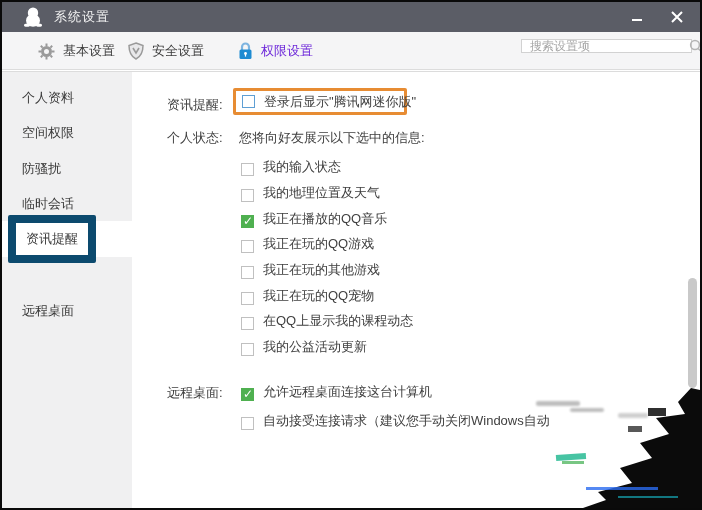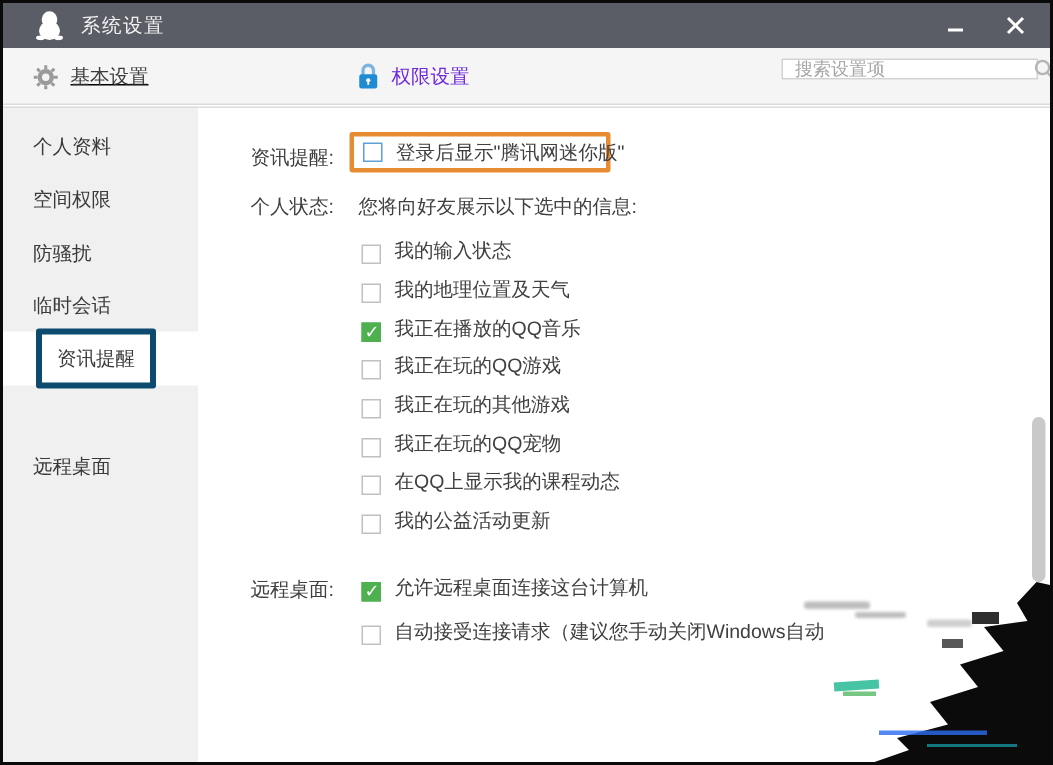--- a/index.html
+++ b/index.html
@@ -11,32 +11,32 @@
   .app-icon{margin-left:22px;width:18px;height:20px;flex:0 0 auto;}
   .title{margin-left:12px;color:#f2f2f2;font-size:13px;letter-spacing:1px;}
   .win-btns{position:absolute;right:10px;top:0;height:30px;display:flex;align-items:center;gap:14px;}
   .win-btn{width:26px;height:24px;display:flex;align-items:center;justify-content:center;cursor:pointer;}
 
   
   .tabbar{position:absolute;left:0;top:30px;right:0;height:38px;background:#f5f5f6;border-bottom:1px solid #dcdcdc;}
   .tab{position:absolute;top:0;height:38px;display:flex;align-items:center;gap:8px;cursor:pointer;}
   .tab .tab-label{font-size:13px;color:#3c3c3c;}
   .tab.active .tab-label{color:#6d28d9;}
-  .tab1{left:20px;text-decoration:underline;} .tab2{left:126px;} .tab3{left:236px;}
+  .tab1{left:36px;} .tab2{left:126px;} .tab3{left:236px;}
   .searchbox{position:absolute;right:8px;top:7px;width:171px;height:14px;background:#fff;border:1px solid #d2d2d2;display:flex;align-items:center;}
   .searchbox input{border:none;outline:none;flex:1;height:100%;padding:0 4px 0 8px;font-size:12px;color:#555;background:transparent;}
   .searchbox input::placeholder{color:#a6a6a6;}
   .search-icon{margin-right:7px;flex:0 0 auto;}
 
   
   .sidebar{position:absolute;left:0;top:69px;width:130px;bottom:0;background:#f0f0f1;border-top:1px solid #dcdcdc;}
   .side-item{position:absolute;left:0;width:132px;height:36px;display:flex;align-items:center;cursor:pointer;}
   .side-item .side-label{margin-left:20px;font-size:13px;color:#3a3a3a;}
   .side-item.selected{background:#ffffff;}
-  .side-hl{margin-left:22px;border:4px solid #0c4a6e;border-radius:2px;height:30px;display:flex;align-items:center;padding:16px 10px;}
+  .side-hl{margin-left:6px;border:8px solid #0c4a6e;border-radius:2px;height:30px;display:flex;align-items:center;padding:16px 10px;}
   .side-item.selected .side-label{margin-left:0;}
 
   .content{position:absolute;left:130px;top:69px;right:0;bottom:0;background:#fff;border-top:1px solid #dcdcdc;}
 
   .sec-label{position:absolute;font-size:13px;color:#404040;}
   .desc{position:absolute;font-size:13px;color:#404040;}
 
   .opt-row{position:absolute;display:flex;align-items:flex-end;gap:9px;}
   .cb{width:13px;height:13px;background:#fff;border:1px solid #c0c0c0;flex:0 0 auto;position:relative;cursor:pointer;}
   .cb.blue{border-color:#5e9fd4;}
@@ -83,20 +83,27 @@
   <div class="tabbar">
     <div class="tab tab1">
       <svg width="17" height="17" viewBox="0 0 17 17">
         <g stroke="#9a9a9a" stroke-width="2">
           <circle cx="8.5" cy="8.5" r="4" fill="none" stroke-width="3"></circle>
           <path d="M8.5,0.5 V3 M8.5,14 V16.5 M0.5,8.5 H3 M14,8.5 H16.5 M2.8,2.8 L4.6,4.6 M12.4,12.4 L14.2,14.2 M14.2,2.8 L12.4,4.6 M4.6,12.4 L2.8,14.2"></path>
         </g>
       </svg>
       <span class="tab-label">基本设置</span>
     </div>
+    <div class="tab tab2">
+      <svg width="16" height="18" viewBox="0 0 16 18">
+        <path d="M8,1 L15,3.5 C15,10 13,14.5 8,17 C3,14.5 1,10 1,3.5 Z" fill="#e8e8ea" stroke="#9a9a9a" stroke-width="1.5"></path>
+        <path d="M5,6 L8,11 L11,6" fill="none" stroke="#9a9a9a" stroke-width="1.6"></path>
+      </svg>
+      <span class="tab-label">安全设置</span>
+    </div>
     <div class="tab tab3 active">
       <svg width="15" height="18" viewBox="0 0 15 18">
         <path d="M4,8 V5 a3.5,3.5 0 0 1 7,0 V8" fill="none" stroke="#7db4e0" stroke-width="2.2"></path>
         <rect x="1.5" y="7.5" width="12" height="9.5" rx="1.5" fill="#1e8bd2"></rect>
         <circle cx="7.5" cy="11.5" r="1.4" fill="#fff"></circle>
         <rect x="6.9" y="12" width="1.2" height="2.6" fill="#fff"></rect>
       </svg>
       <span class="tab-label">权限设置</span>
     </div>
     <div class="searchbox">

